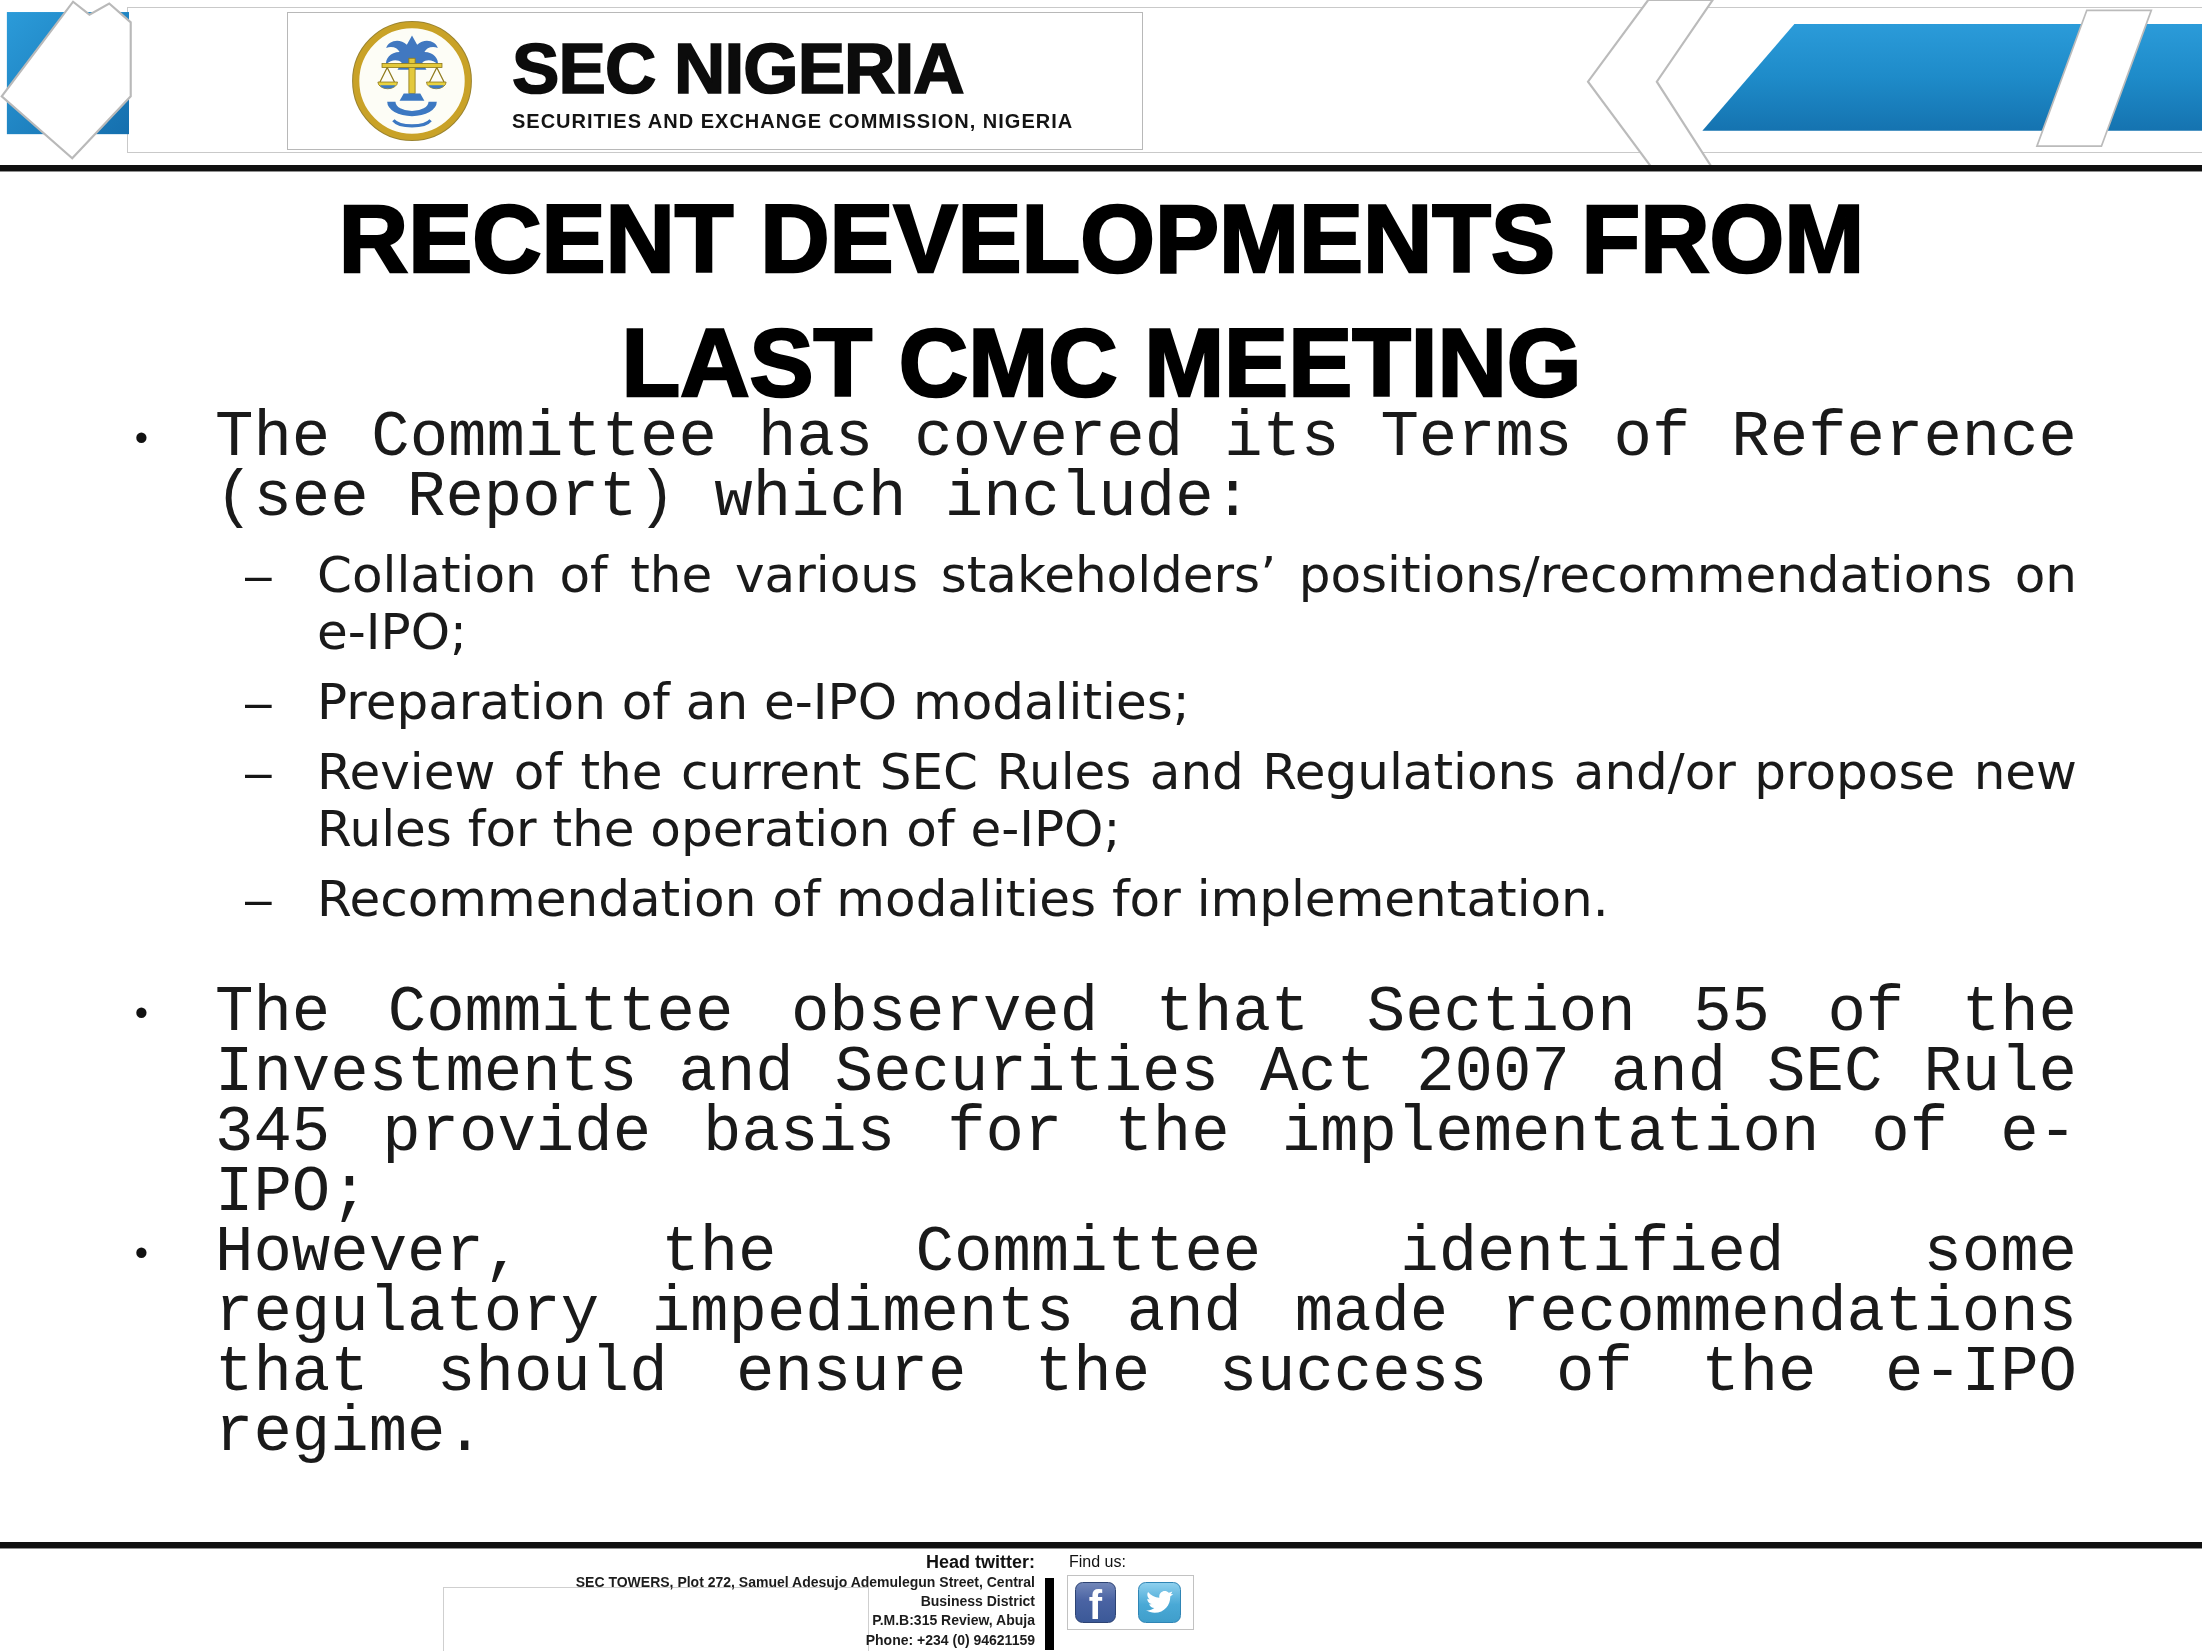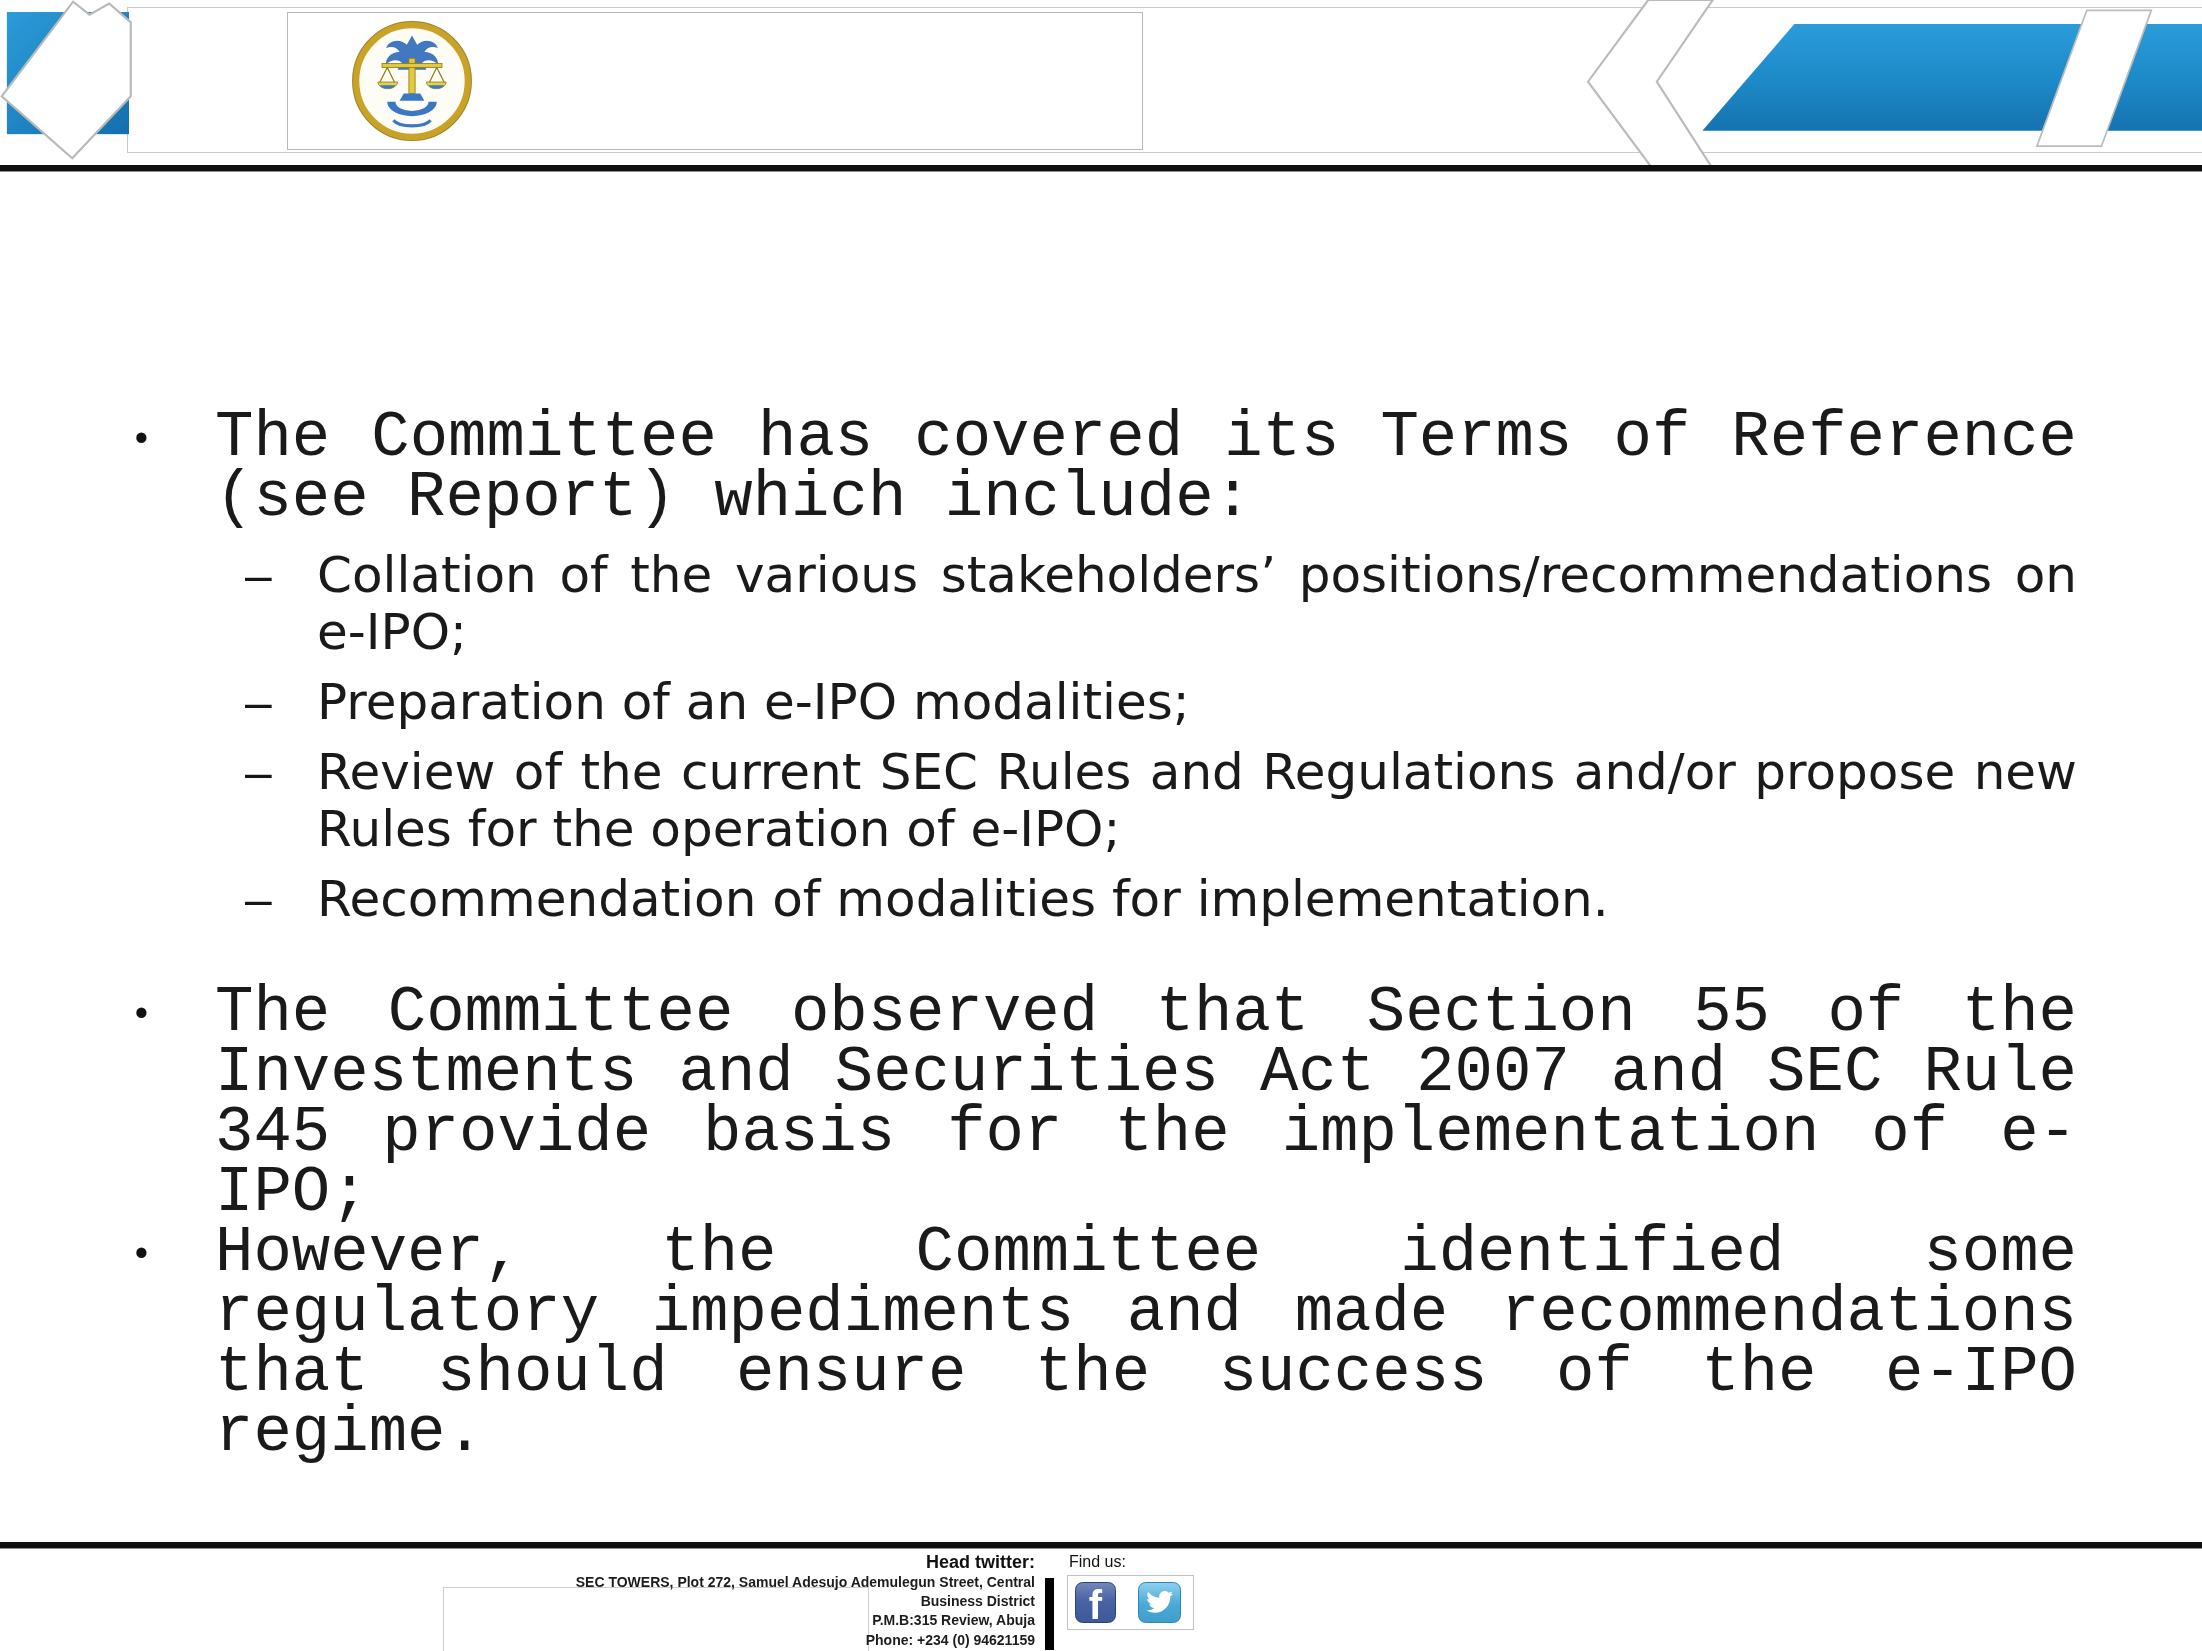--- a/index.html
+++ b/index.html
@@ -127,37 +127,45 @@
       <path d="M36,47 L29,61 M36,47 L43,61" stroke="#8f7a1c" stroke-width="1.2" fill="none"></path>
       <path d="M84,47 L77,61 M84,47 L91,61" stroke="#8f7a1c" stroke-width="1.2" fill="none"></path>
       <path d="M27,61 a9.5,6.5 0 0 0 19,0 Z" fill="#e8d23f" stroke="#8f7a1c" stroke-width="0.8"></path>
       <path d="M74,61 a9.5,6.5 0 0 0 19,0 Z" fill="#e8d23f" stroke="#8f7a1c" stroke-width="0.8"></path>
       <path d="M29,64 a8,5 0 0 0 15,0 z" fill="#3c78c2"></path>
       <path d="M76,64 a8,5 0 0 0 15,0 z" fill="#3c78c2"></path>
       <path d="M52,72 h16 l4,7 h-24 z" fill="#3c78c2"></path>
       <path d="M36,80 a24,14 0 0 0 48,0 h-8 a16,9 0 0 1 -32,0 z" fill="#3c78c2"></path>
       <path d="M42,98 a19,8 0 0 0 36,0" stroke="#3c78c2" stroke-width="3" fill="none"></path>
     </svg>
+    <div class="logo-text">
+      <div class="logo-title">SEC NIGERIA</div>
+      <div class="logo-subtitle">SECURITIES AND EXCHANGE COMMISSION, NIGERIA</div>
+    </div>
   </div>
 
   <svg class="decor decor-right" width="628" height="172" viewBox="0 0 730 200">
     <defs>
       <linearGradient id="gradBlueR" x1="0" y1="0" x2="0" y2="1">
         <stop offset="0" stop-color="#2b9bd9"></stop>
           <stop offset="0.5" stop-color="#1e8bc9"></stop>
           <stop offset="1" stop-color="#1573b0"></stop>
       </linearGradient>
     </defs>
     <path d="M 255,28 L 730,28 L 730,152 L 148,152 Z" fill="url(#gradBlueR)"></path>
     <path d="M 160,0 L 85,0 L 15,95 L 90,196 L 160,196 L 95,95 Z" fill="#ffffff" stroke="#bbbbbb" stroke-width="2.5"></path>
     <path d="M 595,12 L 670,12 L 612,170 L 537,170 Z" fill="#ffffff" stroke="#bbbbbb" stroke-width="2"></path>
   </svg>
 
   <div class="header-rule"></div>
 
+  <div class="slide-title">
+    <div>RECENT DEVELOPMENTS FROM</div>
+    <div>LAST CMC MEETING</div>
+  </div>
 
   <div class="content">
 
     <div class="bullet">
       <div class="b-marker">•</div>
       <div class="b-text">The Committee has covered its Terms of Reference (see Report) which include:</div>
     </div>
 
     <div class="sub-list">
       <div class="sub-item">

